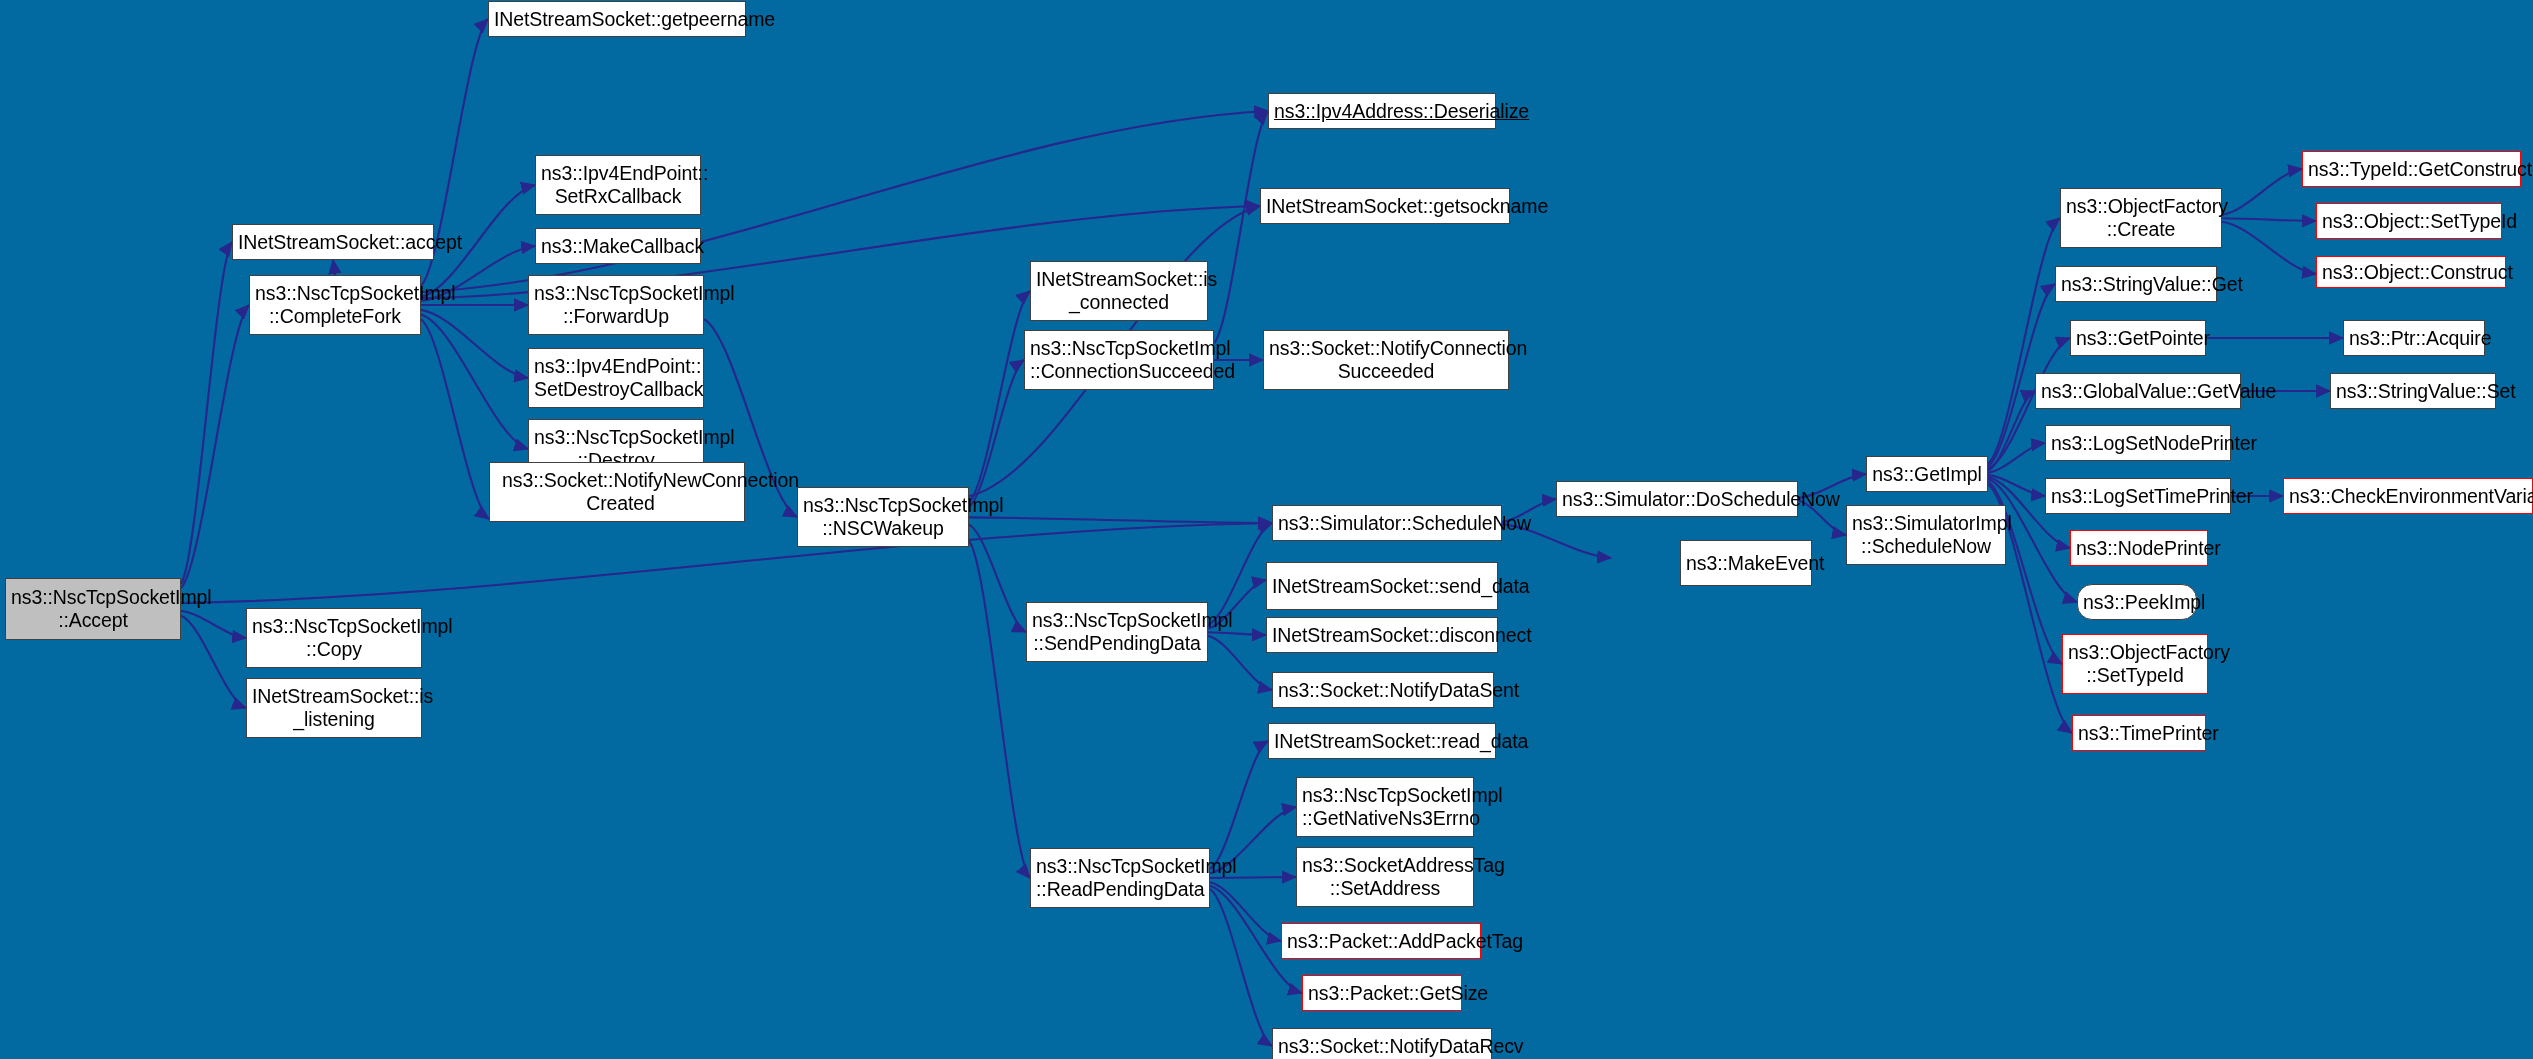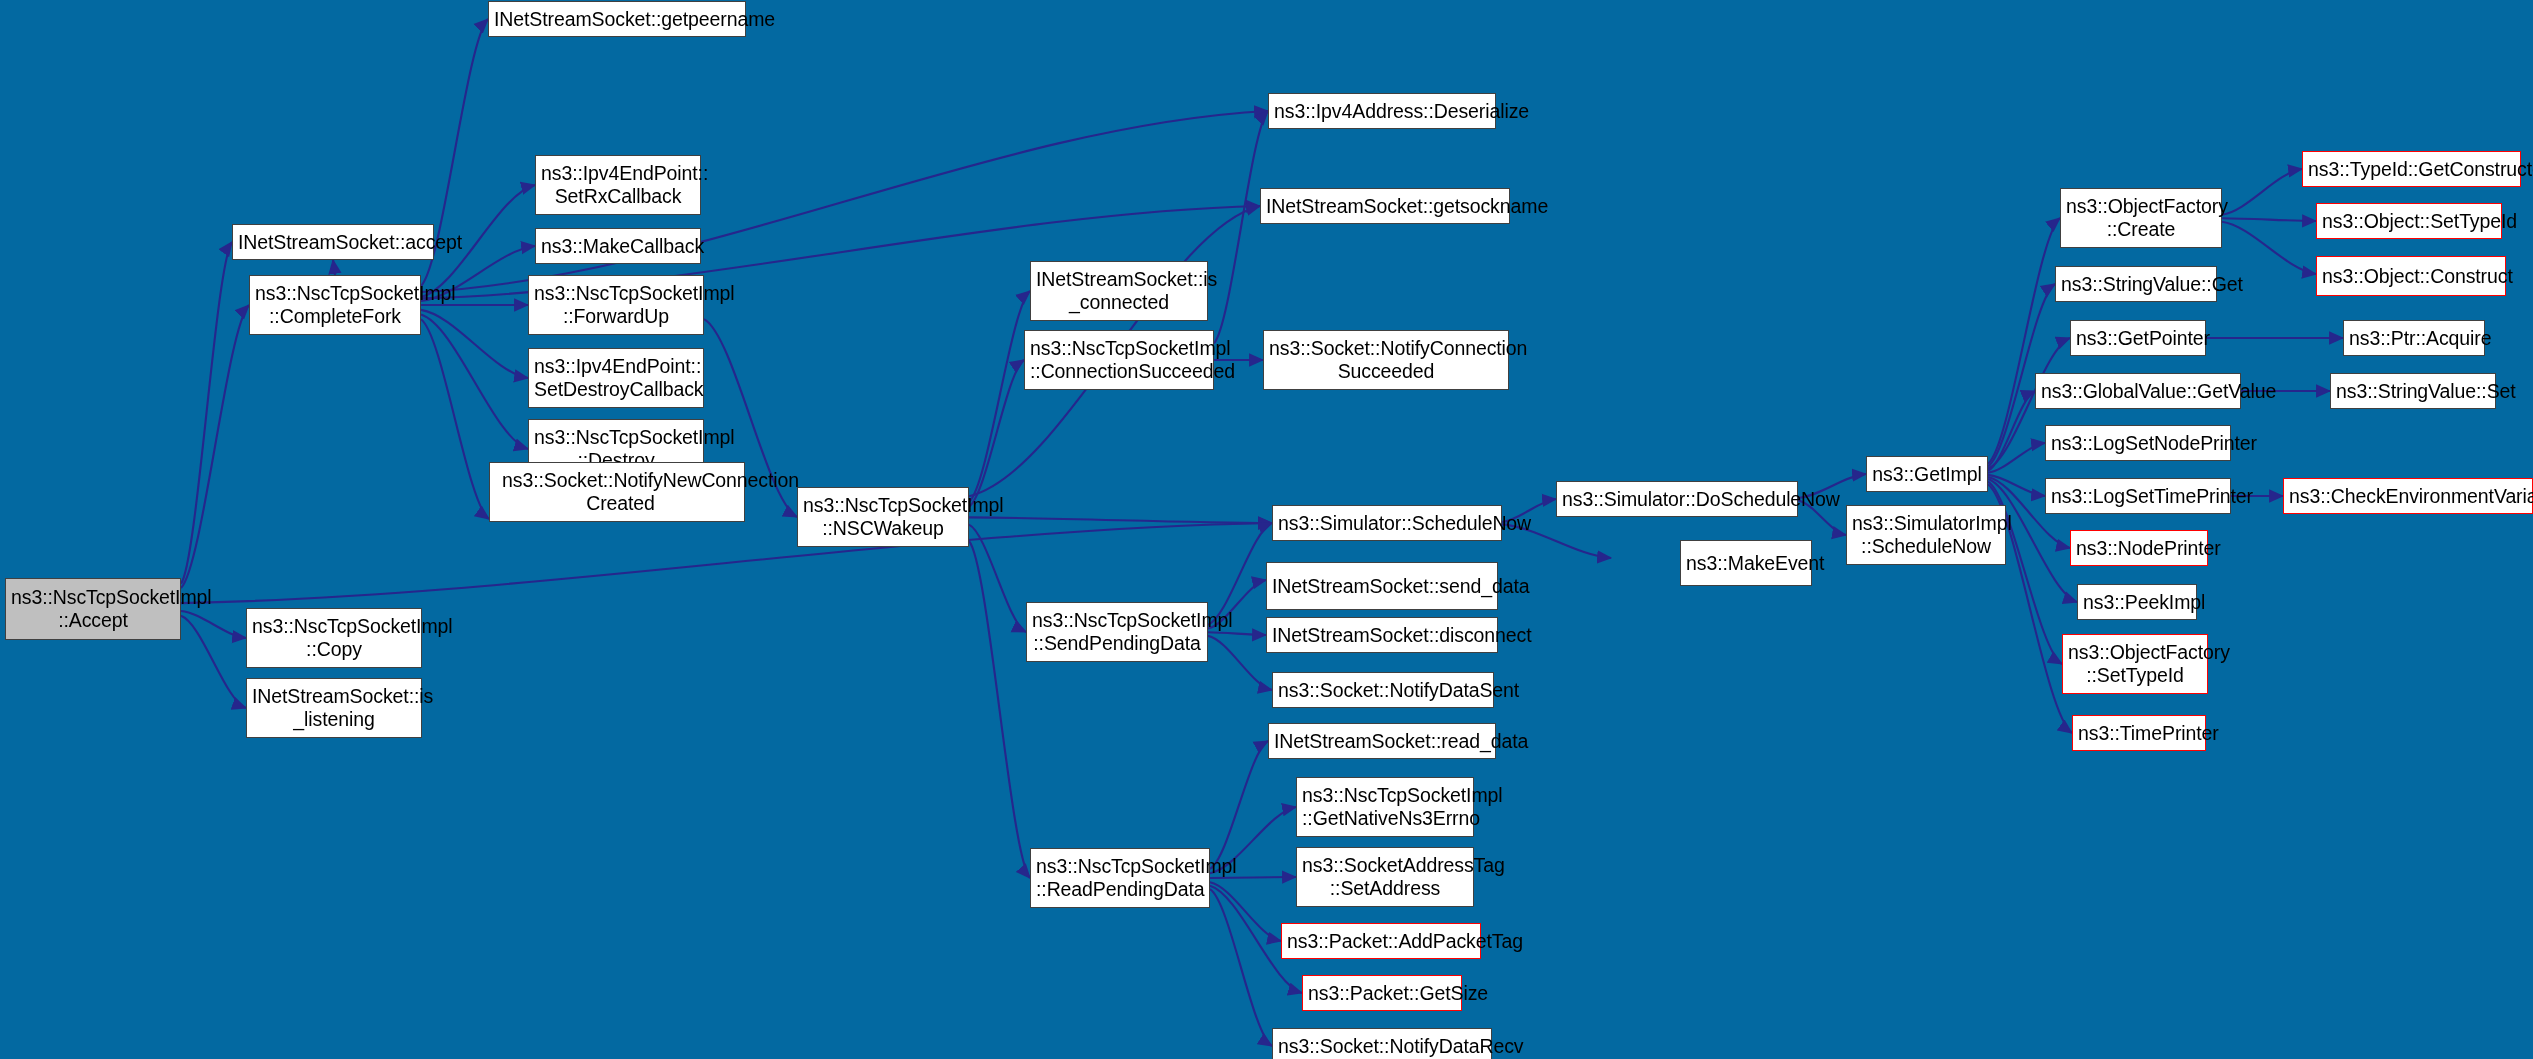--- a/index.html
+++ b/index.html
@@ -113,21 +113,21 @@
         <path d="M 2222 214.73333333333332 C 2248 211.0583333333333, 2276 172.675, 2302 169" marker-end="url(#arrow)"></path>
         <path d="M 2222 218.2 C 2252.55 218.42499999999998, 2285.45 220.775, 2316 221" marker-end="url(#arrow)"></path>
         <path d="M 2222 221.73333333333332 C 2252.55 225.9333333333333, 2285.45 269.8, 2316 274" marker-end="url(#arrow)"></path>
         <path d="M 2206 338 C 2250.525 338, 2298.475 338, 2343 338" marker-end="url(#arrow)"></path>
         <path d="M 2241 391 C 2269.925 391, 2301.075 391, 2330 391" marker-end="url(#arrow)"></path>
         <path d="M 2231 496 C 2247.9 496, 2266.1 496, 2283 496" marker-end="url(#arrow)"></path>
       </g>
   </svg>
   <div id="node-layer">
       <div class="node" style="left: 488px; top: 1px; width: 258px; height: 36px;"><span class="node-label">INetStreamSocket::getpeername</span></div>
-      <div class="node" style="left: 1268px; top: 93px; width: 228px; height: 36px;"><span class="node-label">ns3::Ipv4Address::Deserialize</span></div>
+      <div class="node" style="left: 1268px; top: 93px; width: 228px; height: 36px; text-decoration: underline;"><span class="node-label">ns3::Ipv4Address::Deserialize</span></div>
       <div class="node" style="left: 535px; top: 155px; width: 166px; height: 60px;"><span class="node-label">ns3::Ipv4EndPoint::
 SetRxCallback</span></div>
       <div class="node" style="left: 1260px; top: 188px; width: 250px; height: 36px;"><span class="node-label">INetStreamSocket::getsockname</span></div>
       <div class="node" style="left: 232px; top: 224px; width: 202px; height: 36px; justify-content: center;"><span class="node-label">INetStreamSocket::accept</span></div>
       <div class="node" style="left: 249px; top: 275px; width: 172px; height: 60px;"><span class="node-label">ns3::NscTcpSocketImpl
 ::CompleteFork</span></div>
       <div class="node" style="left: 535px; top: 228px; width: 166px; height: 36px;"><span class="node-label">ns3::MakeCallback</span></div>
       <div class="node" style="left: 528px; top: 275px; width: 176px; height: 60px;"><span class="node-label">ns3::NscTcpSocketImpl
 ::ForwardUp</span></div>
       <div class="node" style="left: 528px; top: 348px; width: 176px; height: 60px;"><span class="node-label">ns3::Ipv4EndPoint::
@@ -172,24 +172,24 @@
       <div class="node" style="left: 1846px; top: 505px; width: 160px; height: 60px;"><span class="node-label">ns3::SimulatorImpl
 ::ScheduleNow</span></div>
       <div class="node" style="left: 2060px; top: 188px; width: 162px; height: 60px;"><span class="node-label">ns3::ObjectFactory
 ::Create</span></div>
       <div class="node" style="left: 2055px; top: 266px; width: 162px; height: 36px;"><span class="node-label">ns3::StringValue::Get</span></div>
       <div class="node" style="left: 2070px; top: 320px; width: 136px; height: 36px;"><span class="node-label">ns3::GetPointer</span></div>
       <div class="node" style="left: 2035px; top: 373px; width: 206px; height: 36px;"><span class="node-label">ns3::GlobalValue::GetValue</span></div>
       <div class="node" style="left: 2045px; top: 425px; width: 186px; height: 36px;"><span class="node-label">ns3::LogSetNodePrinter</span></div>
       <div class="node" style="left: 2045px; top: 478px; width: 186px; height: 36px;"><span class="node-label">ns3::LogSetTimePrinter</span></div>
       <div class="node red" style="left: 2070px; top: 530px; width: 138px; height: 36px;"><span class="node-label">ns3::NodePrinter</span></div>
-      <div class="node" style="left: 2077px; top: 584px; width: 120px; height: 36px;"><span class="node-label">ns3::PeekImpl</span></div>
+      <div class="node" style="left: 2077px; top: 584px; width: 120px; height: 36px; border-radius: 15px;"><span class="node-label">ns3::PeekImpl</span></div>
       <div class="node red" style="left: 2062px; top: 634px; width: 146px; height: 60px;"><span class="node-label">ns3::ObjectFactory
 ::SetTypeId</span></div>
       <div class="node red" style="left: 2072px; top: 715px; width: 134px; height: 36px;"><span class="node-label">ns3::TimePrinter</span></div>
       <div class="node red" style="left: 2302px; top: 151px; width: 219px; height: 36px;"><span class="node-label">ns3::TypeId::GetConstructor</span></div>
       <div class="node red" style="left: 2316px; top: 203px; width: 186px; height: 36px;"><span class="node-label">ns3::Object::SetTypeId</span></div>
-      <div class="node red" style="left: 2316px; top: 256px; width: 190px; height: 40px; text-align: center;"><span class="node-label">ns3::Object::Construct</span></div>
+      <div class="node red" style="left: 2316px; top: 256px; width: 190px; height: 32px; text-align: center;"><span class="node-label">ns3::Object::Construct</span></div>
       <div class="node" style="left: 2343px; top: 320px; width: 142px; height: 36px;"><span class="node-label">ns3::Ptr::Acquire</span></div>
       <div class="node" style="left: 2330px; top: 373px; width: 166px; height: 36px;"><span class="node-label">ns3::StringValue::Set</span></div>
       <div class="node red" style="left: 2283px; top: 478px; width: 250px; height: 36px;"><span class="node-label">ns3::CheckEnvironmentVariables</span></div>
     </div>
 </div>
 
 </body></html>

